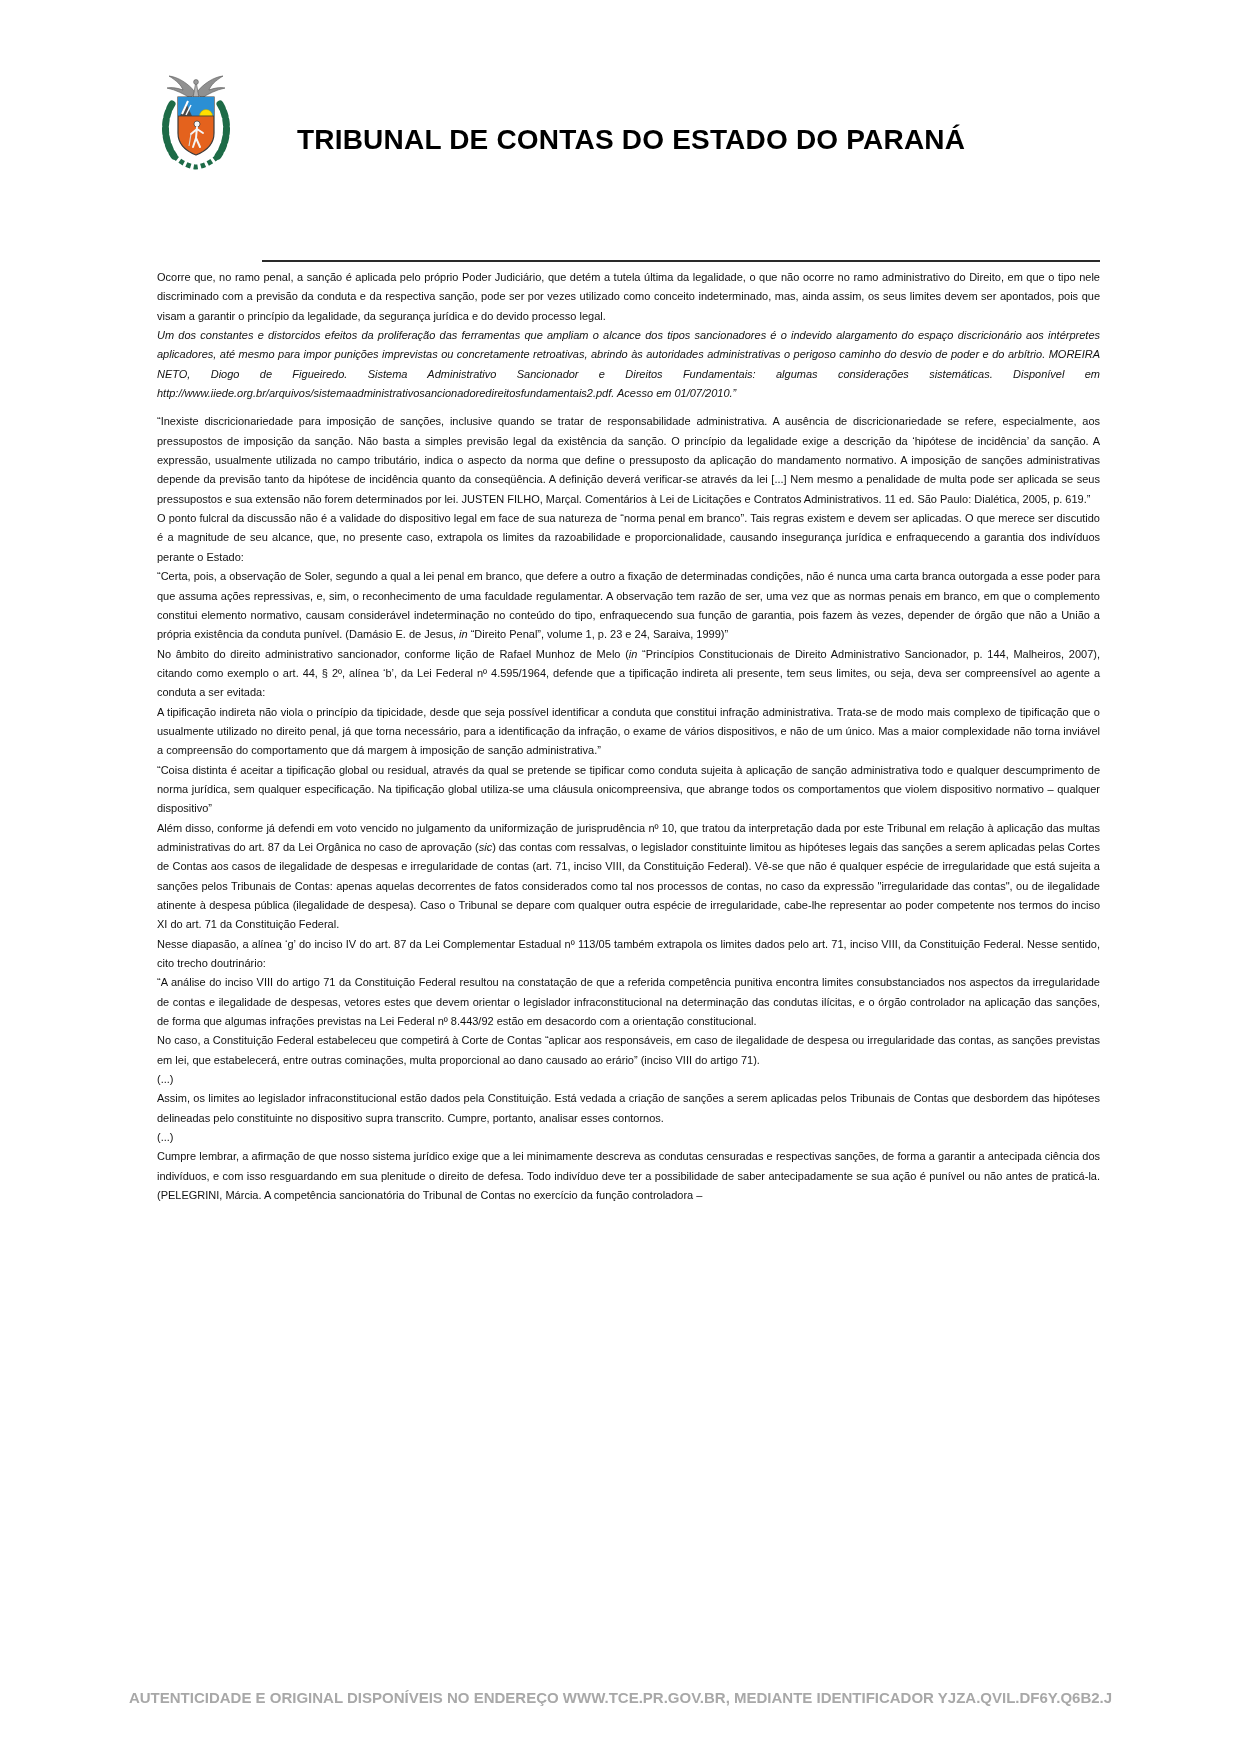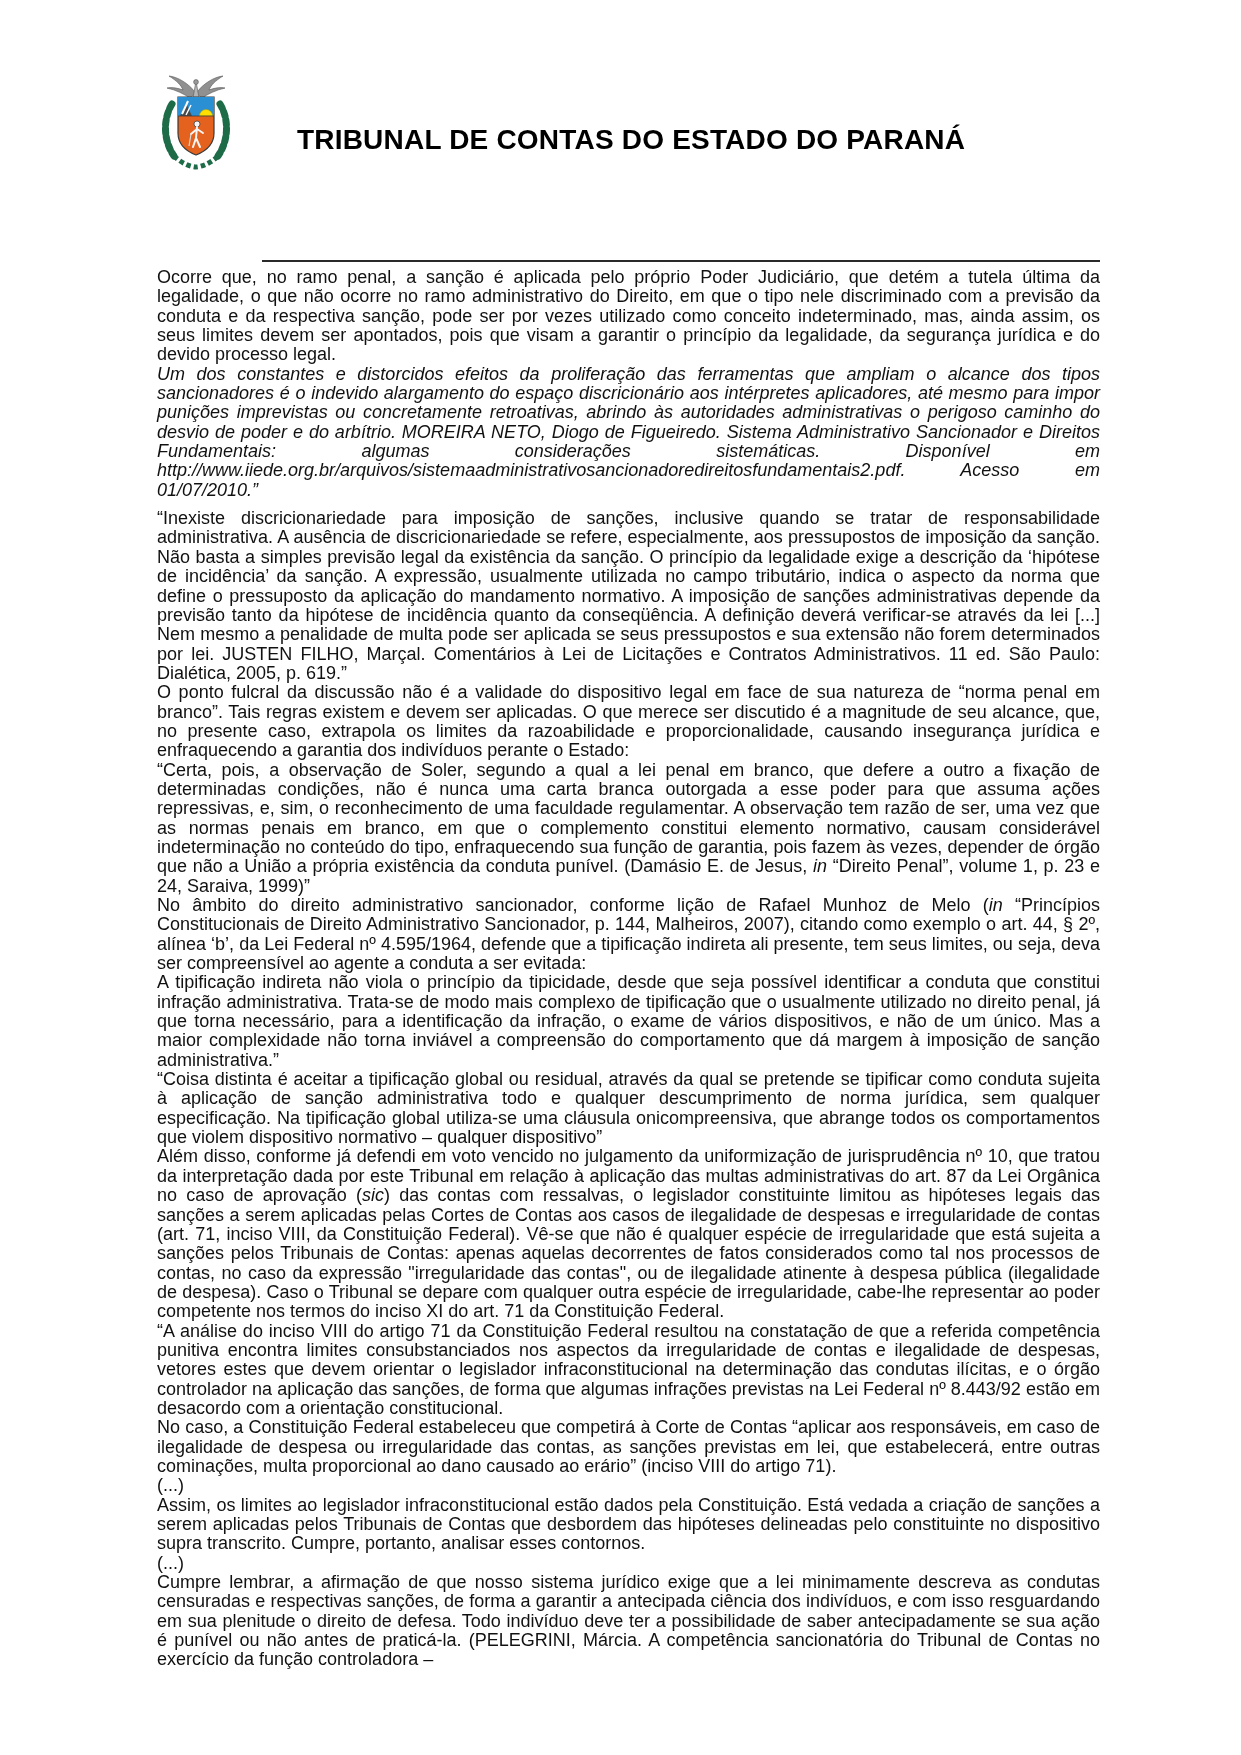--- a/index.html
+++ b/index.html
@@ -13,21 +13,21 @@
   .title{
     font-weight:bold;font-size:28px;color:#000;margin-left:60px;margin-top:38px;
     white-space:nowrap;letter-spacing:0.2px;
   }
   .divider{
     position:absolute;top:260px;left:262px;width:838px;height:0;
     border-top:2px solid #2a2a2a;
   }
   .body-text{
     position:absolute;top:268px;left:157px;width:943px;
-    font-size:18px;line-height:19.35px;text-align:justify;color:#111;
+    font-size:11px;line-height:19.35px;text-align:justify;color:#111;
   }
   .body-text p{margin:0;padding:0;}
   .body-text p.gap-after{margin-bottom:9px;font-style:italic;}
   .footer{
     position:absolute;top:1686px;left:0;width:100%;text-align:center;
     color:#a8a8a8;font-weight:bold;font-size:15px;line-height:24px;
   }
 </style>
 </head>
 <body>
@@ -72,22 +72,24 @@
 <div class="body-text">
   <p><span>Ocorre que, no ramo penal, a sanção é aplicada pelo próprio Poder Judiciário, que detém a tutela última da legalidade, o que não ocorre no ramo administrativo do Direito, em que o tipo nele discriminado com a previsão da conduta e da respectiva sanção, pode ser por vezes utilizado como conceito indeterminado, mas, ainda assim, os seus limites devem ser apontados, pois que visam a garantir o princípio da legalidade, da segurança jurídica e do devido processo legal.</span></p>
   <p class="gap-after"><span>Um dos constantes e distorcidos efeitos da proliferação das ferramentas que ampliam o alcance dos tipos sancionadores é o indevido alargamento do espaço discricionário aos intérpretes aplicadores, até mesmo para impor punições imprevistas ou concretamente retroativas, abrindo às autoridades administrativas o perigoso caminho do desvio de poder e do arbítrio. MOREIRA NETO, Diogo de Figueiredo. Sistema Administrativo Sancionador e Direitos Fundamentais: algumas considerações sistemáticas. Disponível em http://www.iiede.org.br/arquivos/sistemaadministrativosancionadoredireitosfundamentais2.pdf. Acesso em 01/07/2010.”</span></p>
   <p><span>“Inexiste discricionariedade para imposição de sanções, inclusive quando se tratar de responsabilidade administrativa. A ausência de discricionariedade se refere, especialmente, aos pressupostos de imposição da sanção. Não basta a simples previsão legal da existência da sanção. O princípio da legalidade exige a descrição da ‘hipótese de incidência’ da sanção. A expressão, usualmente utilizada no campo tributário, indica o aspecto da norma que define o pressuposto da aplicação do mandamento normativo. A imposição de sanções administrativas depende da previsão tanto da hipótese de incidência quanto da conseqüência. A definição deverá verificar-se através da lei [...] Nem mesmo a penalidade de multa pode ser aplicada se seus pressupostos e sua extensão não forem determinados por lei. JUSTEN FILHO, Marçal. Comentários à Lei de Licitações e Contratos Administrativos. 11 ed. São Paulo: Dialética, 2005, p. 619.”</span></p>
   <p><span>O ponto fulcral da discussão não é a validade do dispositivo legal em face de sua natureza de “norma penal em branco”. Tais regras existem e devem ser aplicadas. O que merece ser discutido é a magnitude de seu alcance, que, no presente caso, extrapola os limites da razoabilidade e proporcionalidade, causando insegurança jurídica e enfraquecendo a garantia dos indivíduos perante o Estado:</span></p>
   <p><span>“Certa, pois, a observação de Soler, segundo a qual a lei penal em branco, que defere a outro a fixação de determinadas condições, não é nunca uma carta branca outorgada a esse poder para que assuma ações repressivas, e, sim, o reconhecimento de uma faculdade regulamentar. A observação tem razão de ser, uma vez que as normas penais em branco, em que o complemento constitui elemento normativo, causam considerável indeterminação no conteúdo do tipo, enfraquecendo sua função de garantia, pois fazem às vezes, depender de órgão que não a União a própria existência da conduta punível. (Damásio E. de Jesus, </span><span style="font-style: italic;">in</span><span> “Direito Penal”, volume 1, p. 23 e 24, Saraiva, 1999)”</span></p>
   <p><span>No âmbito do direito administrativo sancionador, conforme lição de Rafael Munhoz de Melo (</span><span style="font-style: italic;">in</span><span> “Princípios Constitucionais de Direito Administrativo Sancionador, p. 144, Malheiros, 2007), citando como exemplo o art. 44, § 2º, alínea ‘b’, da Lei Federal nº 4.595/1964, defende que a tipificação indireta ali presente, tem seus limites, ou seja, deva ser compreensível ao agente a conduta a ser evitada:</span></p>
   <p><span>A tipificação indireta não viola o princípio da tipicidade, desde que seja possível identificar a conduta que constitui infração administrativa. Trata-se de modo mais complexo de tipificação que o usualmente utilizado no direito penal, já que torna necessário, para a identificação da infração, o exame de vários dispositivos, e não de um único. Mas a maior complexidade não torna inviável a compreensão do comportamento que dá margem à imposição de sanção administrativa.”</span></p>
   <p><span>“Coisa distinta é aceitar a tipificação global ou residual, através da qual se pretende se tipificar como conduta sujeita à aplicação de sanção administrativa todo e qualquer descumprimento de norma jurídica, sem qualquer especificação. Na tipificação global utiliza-se uma cláusula onicompreensiva, que abrange todos os comportamentos que violem dispositivo normativo – qualquer dispositivo”</span></p>
   <p><span>Além disso, conforme já defendi em voto vencido no julgamento da uniformização de jurisprudência nº 10, que tratou da interpretação dada por este Tribunal em relação à aplicação das multas administrativas do art. 87 da Lei Orgânica no caso de aprovação (</span><span style="font-style: italic;">sic</span><span>) das contas com ressalvas, o legislador constituinte limitou as hipóteses legais das sanções a serem aplicadas pelas Cortes de Contas aos casos de ilegalidade de despesas e irregularidade de contas (art. 71, inciso VIII, da Constituição Federal). Vê-se que não é qualquer espécie de irregularidade que está sujeita a sanções pelos Tribunais de Contas: apenas aquelas decorrentes de fatos considerados como tal nos processos de contas, no caso da expressão "irregularidade das contas", ou de ilegalidade atinente à despesa pública (ilegalidade de despesa). Caso o Tribunal se depare com qualquer outra espécie de irregularidade, cabe-lhe representar ao poder competente nos termos do inciso XI do art. 71 da Constituição Federal.</span></p>
+  <p><span>Nesse diapasão, a alínea ‘g’ do inciso IV do art. 87 da Lei Complementar Estadual nº 113/05 também extrapola os limites dados pelo art. 71, inciso VIII, da Constituição Federal. Nesse sentido, cito trecho doutrinário:</span></p>
   <p><span>“A análise do inciso VIII do artigo 71 da Constituição Federal resultou na constatação de que a referida competência punitiva encontra limites consubstanciados nos aspectos da irregularidade de contas e ilegalidade de despesas, vetores estes que devem orientar o legislador infraconstitucional na determinação das condutas ilícitas, e o órgão controlador na aplicação das sanções, de forma que algumas infrações previstas na Lei Federal nº 8.443/92 estão em desacordo com a orientação constitucional.</span></p>
   <p><span>No caso, a Constituição Federal estabeleceu que competirá à Corte de Contas “aplicar aos responsáveis, em caso de ilegalidade de despesa ou irregularidade das contas, as sanções previstas em lei, que estabelecerá, entre outras cominações, multa proporcional ao dano causado ao erário” (inciso VIII do artigo 71).</span></p>
   <p><span>(...)</span></p>
   <p><span>Assim, os limites ao legislador infraconstitucional estão dados pela Constituição. Está vedada a criação de sanções a serem aplicadas pelos Tribunais de Contas que desbordem das hipóteses delineadas pelo constituinte no dispositivo supra transcrito. Cumpre, portanto, analisar esses contornos.</span></p>
   <p><span>(...)</span></p>
   <p><span>Cumpre lembrar, a afirmação de que nosso sistema jurídico exige que a lei minimamente descreva as condutas censuradas e respectivas sanções, de forma a garantir a antecipada ciência dos indivíduos, e com isso resguardando em sua plenitude o direito de defesa. Todo indivíduo deve ter a possibilidade de saber antecipadamente se sua ação é punível ou não antes de praticá-la. (PELEGRINI, Márcia. A competência sancionatória do Tribunal de Contas no exercício da função controladora –</span></p>
 </div>
 
 <div class="footer">
+  <div>AUTENTICIDADE E ORIGINAL DISPONÍVEIS NO ENDEREÇO WWW.TCE.PR.GOV.BR, MEDIANTE IDENTIFICADOR YJZA.QVIL.DF6Y.Q6B2.J</div>
 </div>
 
 </body></html>

